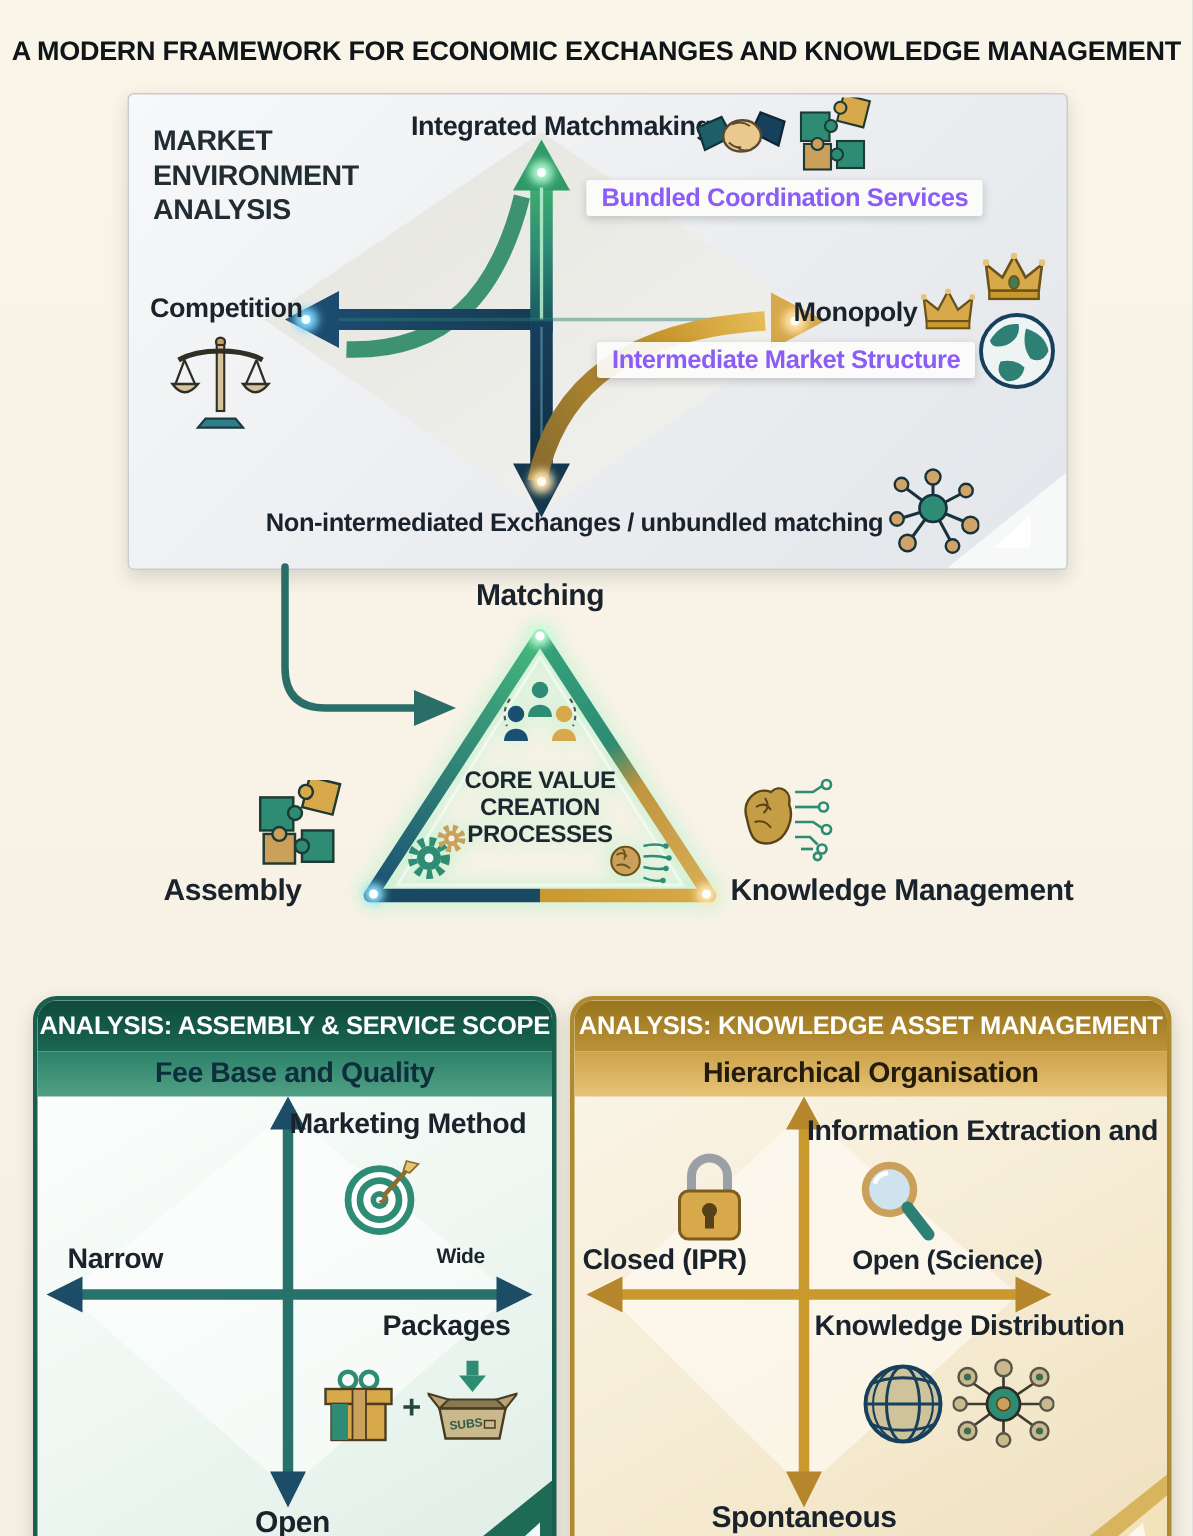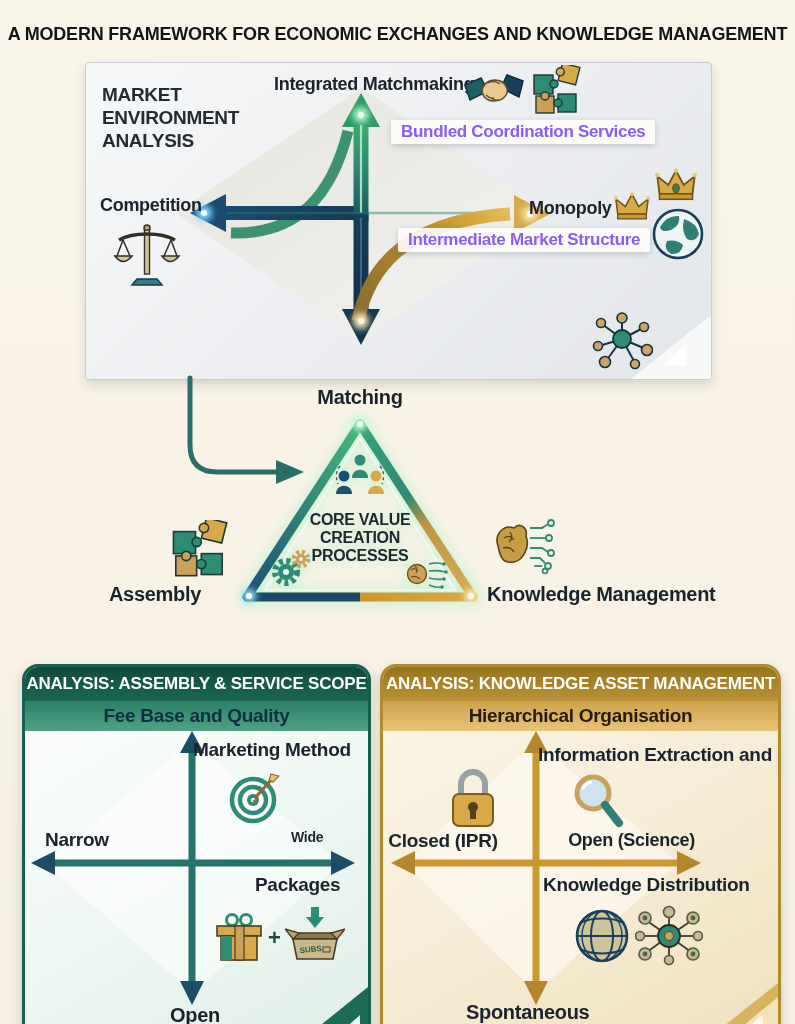--- a/index.html
+++ b/index.html
@@ -181,20 +181,21 @@
 
     <div class="band" style="left:312px;top:165px">Intermediate Market Structure</div>
 
     <svg class="abs" style="left:565px;top:144px" width="54" height="54" viewBox="0 0 54 54">
       <circle cx="27" cy="27" r="24" fill="#eef4f4" stroke="#17405c" stroke-width="2.6"></circle>
       <path d="M9,20 Q16,8 28,9 Q30,18 20,23 Q10,26 9,20 Z" fill="#2e7f74"></path>
       <path d="M33,12 Q46,16 48,27 Q44,36 36,32 Q30,24 33,12 Z" fill="#2e7f74"></path>
       <path d="M16,34 Q26,32 32,38 Q30,48 20,47 Q12,42 16,34 Z" fill="#2e7f74"></path>
     </svg>
 
+    <div class="lbl" style="left:62px;top:276px;width:470px;text-align:center;font-size:17px">Non-intermediated Exchanges / unbundled matching</div>
 
     <svg class="abs" style="left:505px;top:248px" width="62" height="60" viewBox="0 0 62 60">
       <g stroke="#17323c" stroke-width="2">
         <line x1="31" y1="28" x2="31" y2="8"></line>
           <line x1="31" y1="28" x2="52" y2="17"></line>
         <line x1="31" y1="28" x2="55" y2="38"></line>
           <line x1="31" y1="28" x2="44" y2="52"></line>
         <line x1="31" y1="28" x2="15" y2="50"></line>
           <line x1="31" y1="28" x2="8" y2="35"></line>
         <line x1="31" y1="28" x2="11" y2="13"></line>
@@ -466,21 +467,21 @@
           <circle cx="10" cy="13" r="6"></circle>
       </g>
       <g fill="#3c6e55">
         <circle cx="58" cy="13" r="2.4"></circle>
           <circle cx="10" cy="49" r="2.4"></circle>
           <circle cx="10" cy="13" r="2.4"></circle>
         <circle cx="58" cy="49" r="2.4"></circle>
       </g>
     </svg>
 
-    <div class="lbl" style="left:83px;top:334px;width:140px;font-size:20px">Spontaneous</div>
+    <div class="lbl" style="left:83px;top:334px;width:140px;text-align:center;font-size:20px">Spontaneous</div>
 
     <svg class="abs" style="right:0;bottom:0" width="78" height="62" viewBox="0 0 78 62">
       <polygon points="78,0 78,62 0,62" fill="#d9b45e"></polygon>
       <polygon points="78,14 78,62 20,62" fill="#f3e3bb"></polygon>
       <polygon points="40,52 62,32 66,56" fill="#fdf8ec"></polygon>
     </svg>
   </div>
 
 </div>
 

